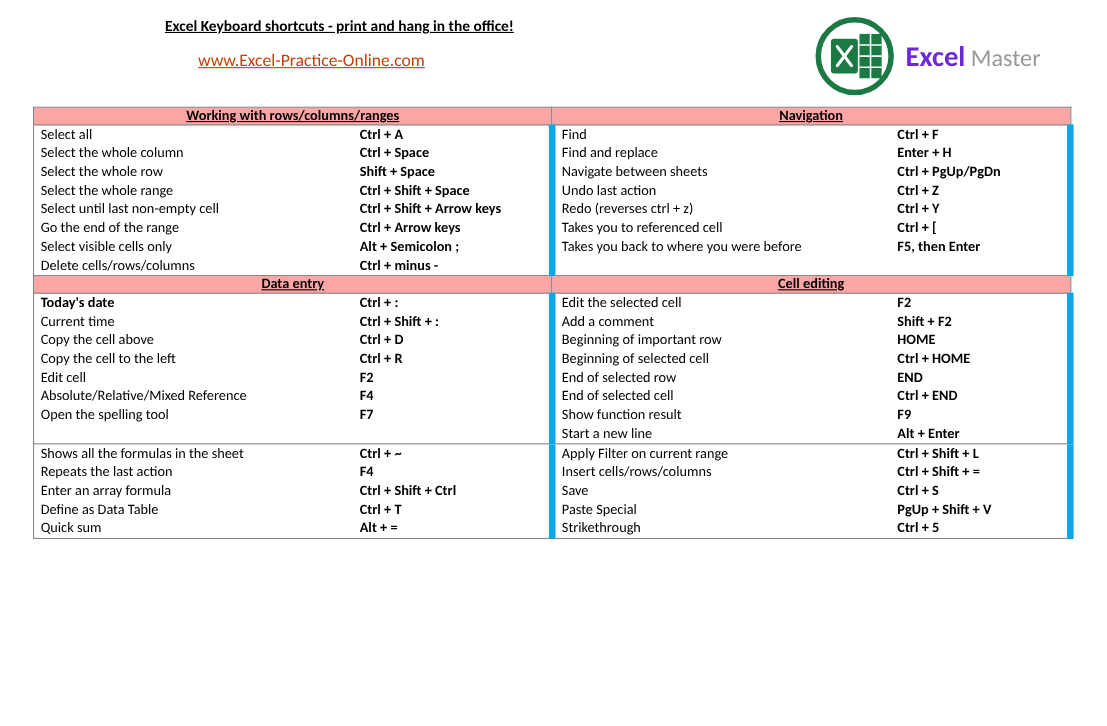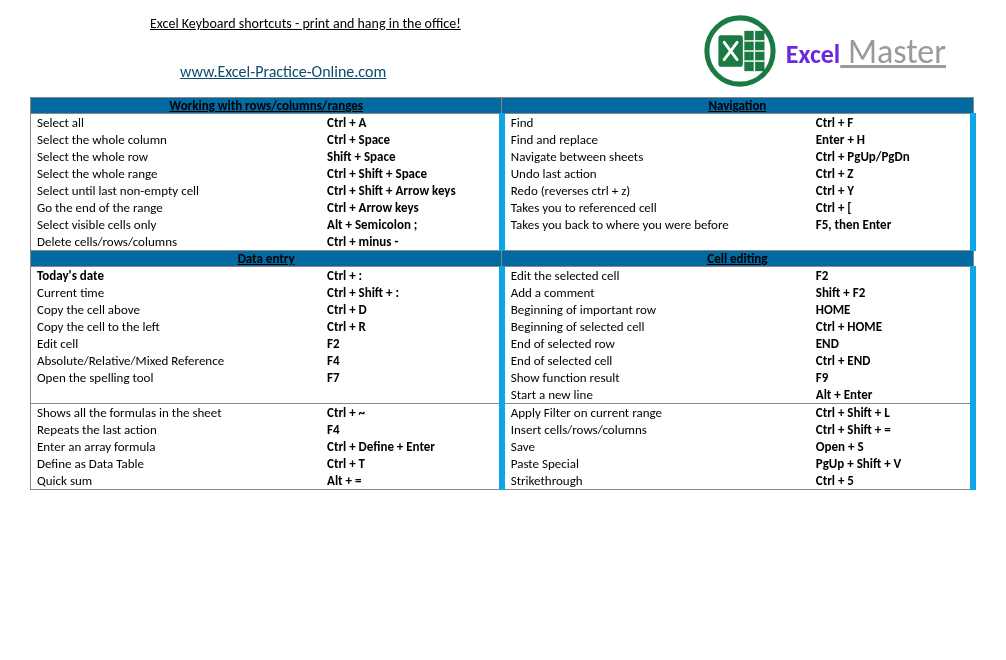--- a/index.html
+++ b/index.html
@@ -12,50 +12,50 @@
       color: #000;
     }
     .header-area {
       display: flex;
       justify-content: space-between;
       align-items: flex-start;
       margin-bottom: 10px;
     }
     .header-left { padding-left: 120px; }
     .page-title {
-      font-weight: normal;
+      font-weight: bold;
       text-decoration: underline;
       font-size: 14px;
-      margin-bottom: 30px;
+      margin-bottom: 14px;
     }
     .site-link {
-      color: #0c4a6e;
+      color: #c2410c;
       font-size: 16px;
       text-decoration: underline;
       cursor: pointer;
       padding-left: 30px;
     }
     .logo-area {
       display: flex;
       align-items: center;
       gap: 10px;
       margin-right: 30px;
     }
     .logo-circle { width: 72px; height: 72px; }
     .logo-text { white-space: nowrap; }
     .logo-excel { font-size: 26px; color: #6d28d9; font-weight: 600; }
-    .logo-master { font-size: 34px; color: #9a9a9a; font-weight: 400; text-decoration: underline; }
+    .logo-master { font-size: 22px; color: #9a9a9a; font-weight: 400; }
     .main-table {
       width: 100%;
       border-collapse: collapse;
       border: 1px solid #888;
     }
     .main-table td { vertical-align: top; padding: 0; }
     .section-header-cell {
-      background: #0369a1;
+      background: #fca5a5;
       border: 1px solid #888;
       text-align: center;
       font-weight: bold;
       text-decoration: underline;
       padding: 3px 0;
       font-size: 13px;
     }
     .section-body-cell {
       border-left: 1px solid #888;
       border-right: 6px solid #0ea5e9;
@@ -251,21 +251,21 @@
           <div class="shortcut-row">
             <span class="desc">Shows all the formulas in the sheet</span>
             <span class="key">Ctrl + ~</span>
           </div>
           <div class="shortcut-row">
             <span class="desc">Repeats the last action</span>
             <span class="key">F4</span>
           </div>
           <div class="shortcut-row">
             <span class="desc">Enter an array formula</span>
-            <span class="key">Ctrl + Define + Enter</span>
+            <span class="key">Ctrl + Shift + Ctrl</span>
           </div>
           <div class="shortcut-row">
             <span class="desc">Define as Data Table</span>
             <span class="key">Ctrl + T</span>
           </div>
           <div class="shortcut-row">
             <span class="desc">Quick sum</span>
             <span class="key">Alt + =</span>
           </div>
         </td>
@@ -273,21 +273,21 @@
           <div class="shortcut-row">
             <span class="desc-r">Apply Filter on current range</span>
             <span class="key">Ctrl + Shift + L</span>
           </div>
           <div class="shortcut-row">
             <span class="desc-r">Insert cells/rows/columns</span>
             <span class="key">Ctrl + Shift + =</span>
           </div>
           <div class="shortcut-row">
             <span class="desc-r">Save</span>
-            <span class="key">Open + S</span>
+            <span class="key">Ctrl + S</span>
           </div>
           <div class="shortcut-row">
             <span class="desc-r">Paste Special</span>
             <span class="key">PgUp + Shift + V</span>
           </div>
           <div class="shortcut-row">
             <span class="desc-r">Strikethrough</span>
             <span class="key">Ctrl + 5</span>
           </div>
         </td>

